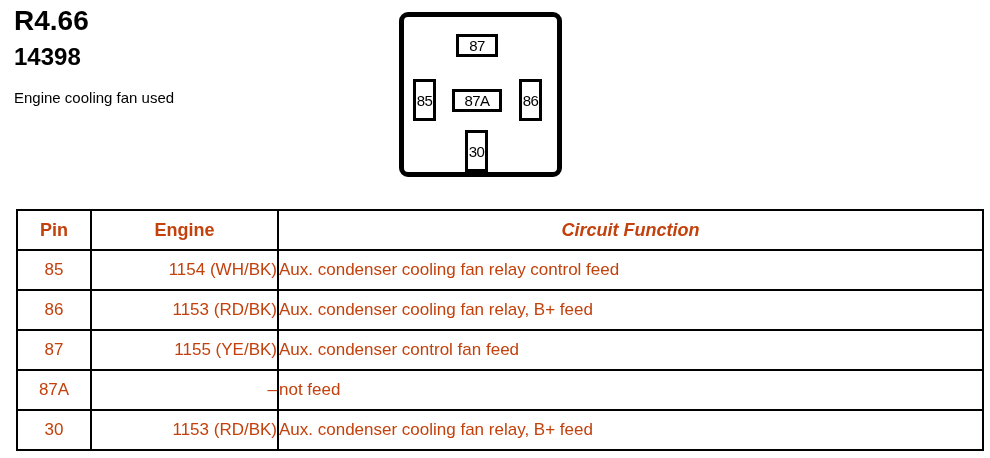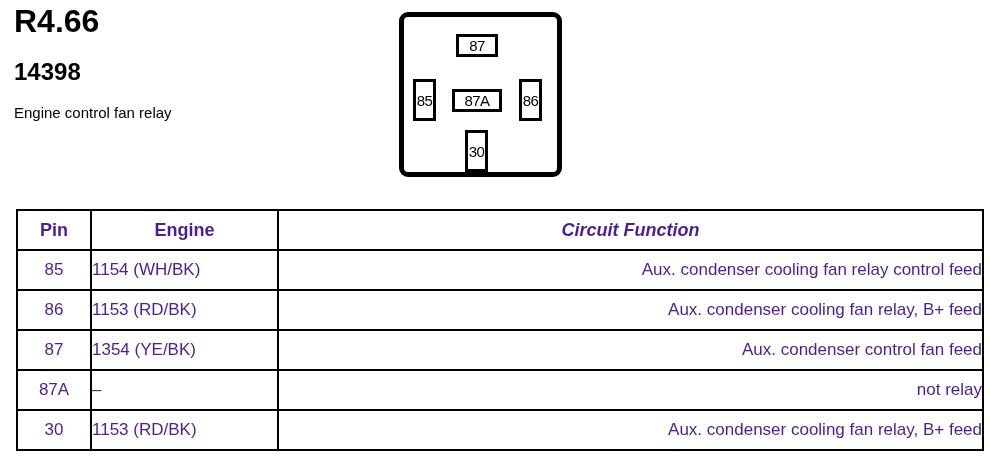--- a/index.html
+++ b/index.html
@@ -17,31 +17,31 @@
   }
 
   
   #header-block {
     position: absolute;
     left: 14px;
     top: 4px;
     width: 360px;
   }
   #relay-code {
-    font-size: 32px;
+    font-size: 28px;
     font-weight: bold;
     line-height: 34px;
     letter-spacing: 0px;
     white-space: nowrap;
   }
   #part-number {
     font-size: 24px;
     font-weight: bold;
     line-height: 30px;
-    margin-top: 19px;
+    margin-top: 4px;
     white-space: nowrap;
   }
   #relay-description {
     font-size: 15px;
     font-weight: normal;
     line-height: 20px;
     margin-top: 16px;
     white-space: nowrap;
   }
 
@@ -112,41 +112,41 @@
     width: 968px;
     border-collapse: collapse;
     table-layout: fixed;
   }
   #pin-table td, #pin-table th {
     border: 2px solid #000000;
     height: 38px;
     padding: 0 0;
     font-size: 17px;
     font-weight: normal;
-    color: #4c1d95;
+    color: #c2410c;
     vertical-align: middle;
   }
   #pin-table thead th {
     font-weight: bold;
     font-size: 18px;
     text-align: center;
   }
   .col-pin    { width: 72px;  text-align: center; }
-  .col-circuit{ width: 185px; text-align: left; }
-  .col-func   { width: auto;  text-align: right; padding-left: 22px; }
+  .col-circuit{ width: 185px; text-align: right; }
+  .col-func   { width: auto;  text-align: left; padding-left: 22px; }
   thead .col-func { text-align: center; padding-left: 0; font-style: italic; }
   .cell-dash { letter-spacing: 0px; }
 </style>
 </head>
 <body>
 
 <div id="header-block">
   <div id="relay-code">R4.66</div>
   <div id="part-number">14398</div>
-  <div id="relay-description">Engine control fan relay</div>
+  <div id="relay-description">Engine cooling fan used</div>
 </div>
 
 <div id="relay-diagram">
   <div class="terminal" id="terminal-87">87</div>
   <div class="terminal" id="terminal-85">85</div>
   <div class="terminal" id="terminal-87a">87A</div>
   <div class="terminal" id="terminal-86">86</div>
   <div class="terminal" id="terminal-30">30</div>
 </div>
 
@@ -164,27 +164,27 @@
       <td class="col-circuit">1154 (WH/BK)</td>
       <td class="col-func">Aux. condenser cooling fan relay control feed</td>
     </tr>
     <tr>
       <td class="col-pin">86</td>
       <td class="col-circuit">1153 (RD/BK)</td>
       <td class="col-func">Aux. condenser cooling fan relay, B+ feed</td>
     </tr>
     <tr>
       <td class="col-pin">87</td>
-      <td class="col-circuit">1354 (YE/BK)</td>
+      <td class="col-circuit">1155 (YE/BK)</td>
       <td class="col-func">Aux. condenser control fan feed</td>
     </tr>
     <tr>
       <td class="col-pin">87A</td>
       <td class="col-circuit cell-dash">–</td>
-      <td class="col-func">not relay</td>
+      <td class="col-func">not feed</td>
     </tr>
     <tr>
       <td class="col-pin">30</td>
       <td class="col-circuit">1153 (RD/BK)</td>
       <td class="col-func">Aux. condenser cooling fan relay, B+ feed</td>
     </tr>
   </tbody>
 </table>
 
 </body></html>

